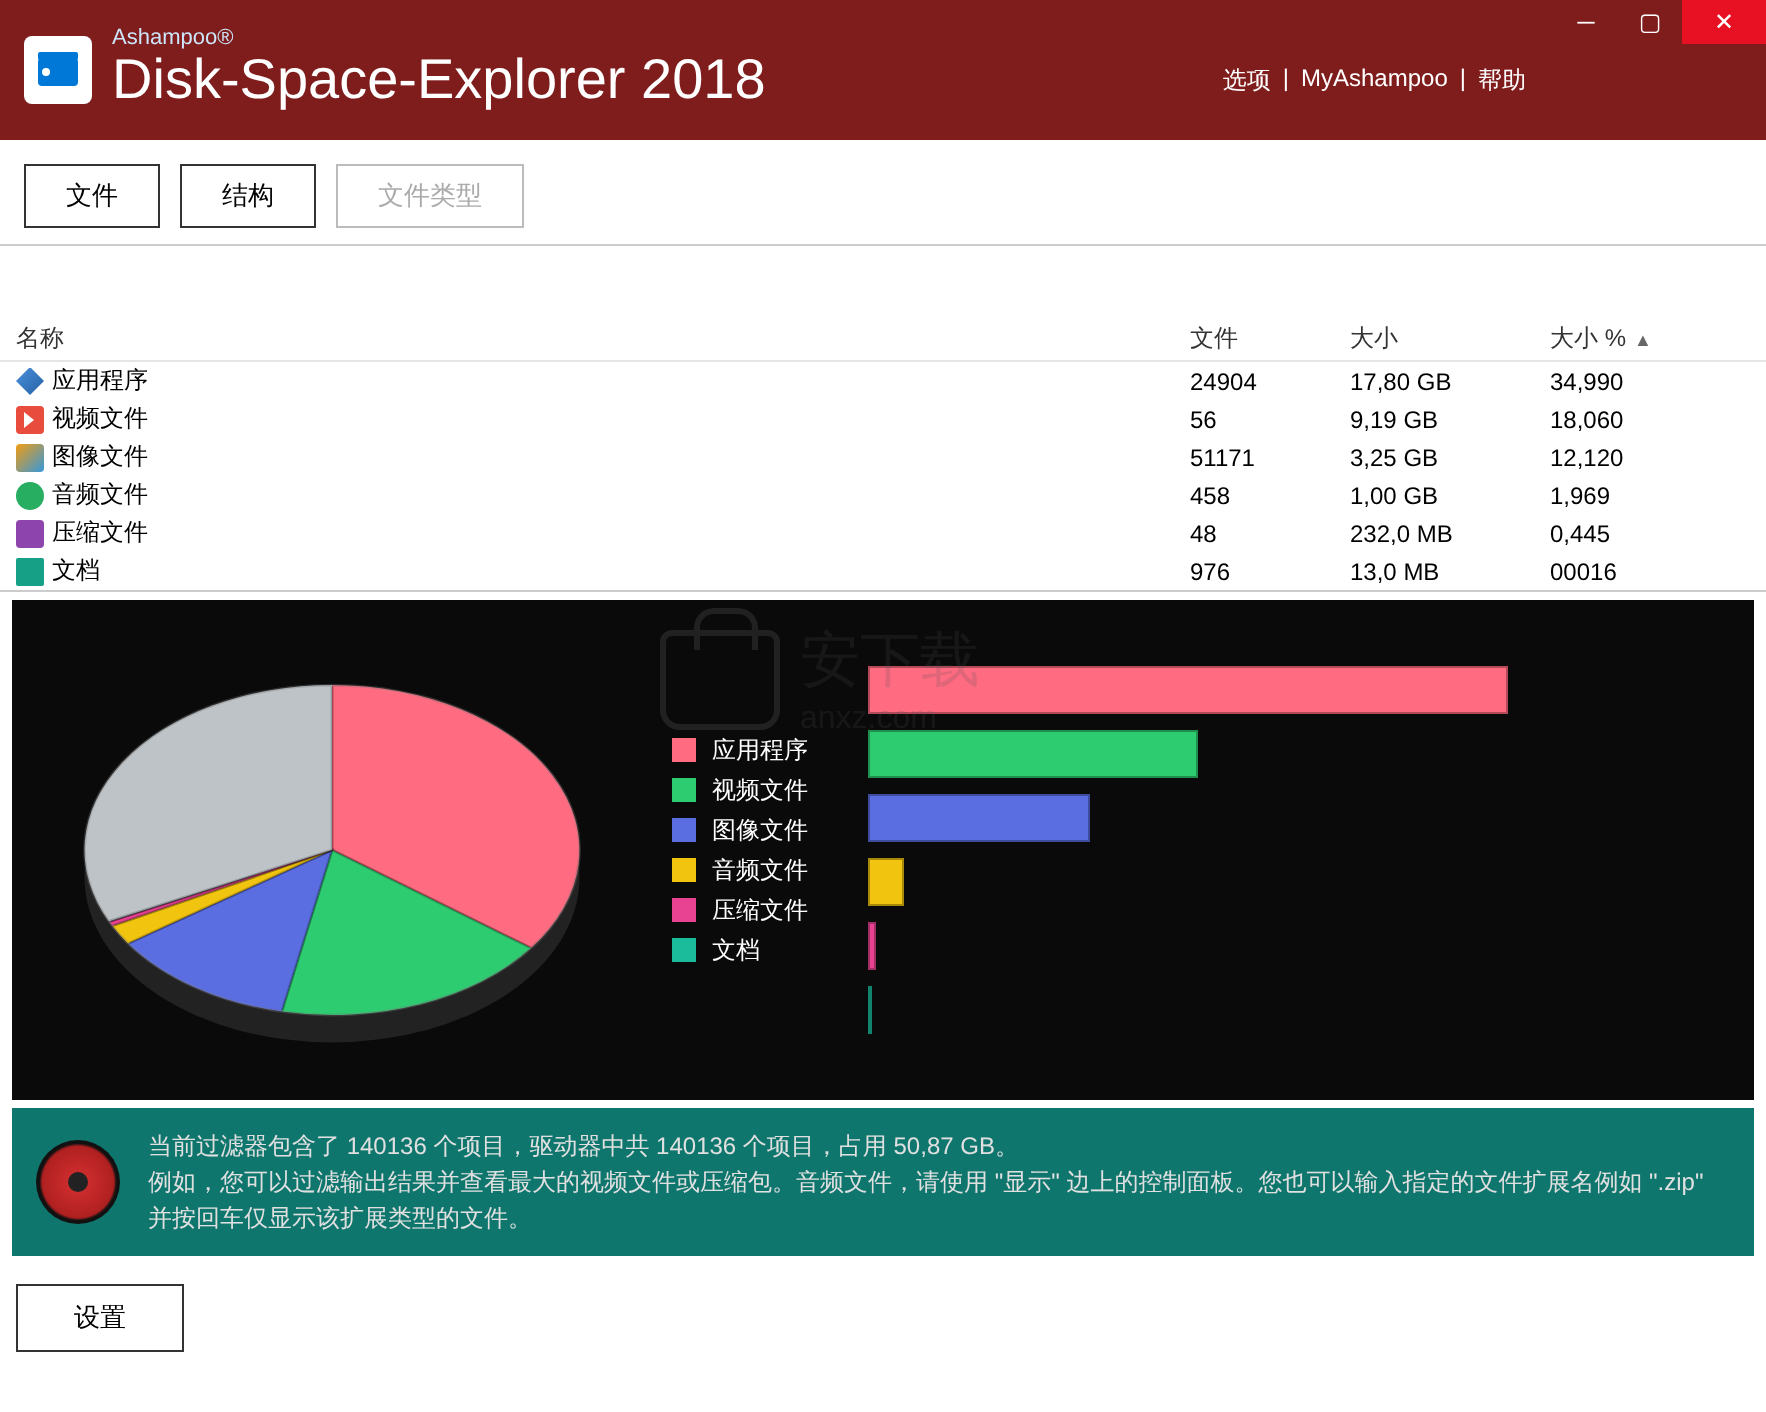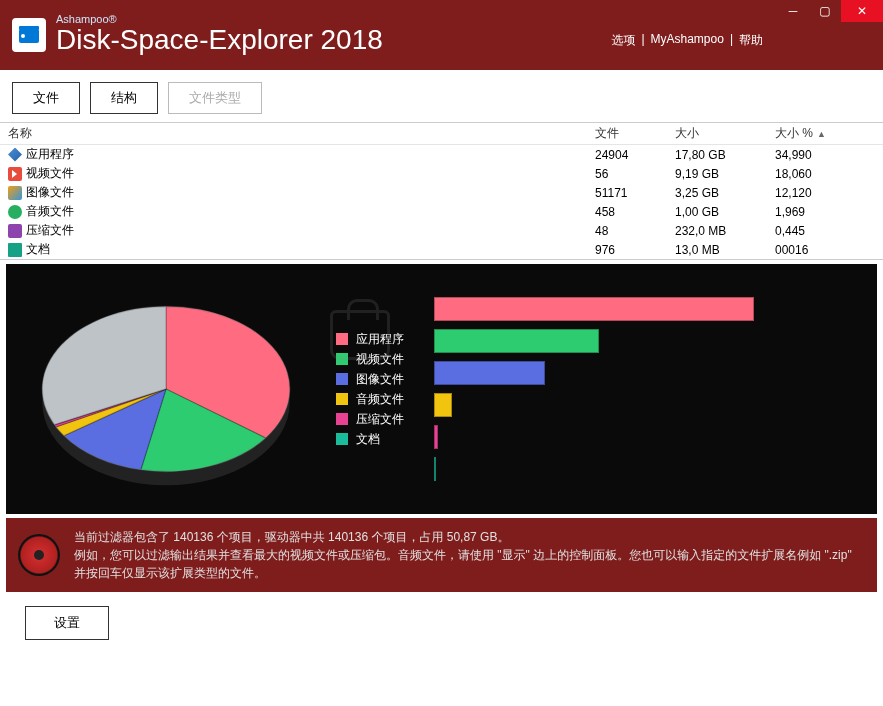--- a/index.html
+++ b/index.html
@@ -16,21 +16,21 @@
 .title-links .sep { cursor: default; }
 .window-controls { position: absolute; top: 0; right: 0; display: flex; }
 .win-btn { width: 32px; height: 22px; display: flex; align-items: center; justify-content: center; font-size: 12px; color: #fff; }
 .win-btn.close { background: #e81123; width: 42px; }
 
 .tab-row { padding: 12px 12px 8px; display: flex; gap: 10px; }
 .tab-btn { border: 1px solid #333; background: #fff; padding: 6px 20px; font-size: 13px; cursor: pointer; }
 .tab-btn.disabled { border-color: #bbb; color: #aaa; }
 
 .table-wrap { border-top: 1px solid #ccc; border-bottom: 1px solid #ccc; }
-.table-header { display: flex; font-size: 12px; padding: 2px 8px; border-bottom: 1px solid #e5e5e5; color: #333; }
+.table-header { display: flex; font-size: 12px; padding: 2px 8px; border-bottom: 1px solid #e5e5e5; color: #333; margin-top: 36px; }
 .col-name { flex: 1; }
 .col-files { width: 80px; }
 .col-size { width: 100px; }
 .col-pct { width: 100px; display: flex; align-items: center; gap: 4px; }
 .sort-arrow { font-size: 9px; color: #666; }
 
 .table-body { font-size: 12px; }
 .t-row { display: flex; padding: 1px 8px; align-items: center; }
 .t-row .col-name { display: flex; align-items: center; gap: 4px; }
 .file-icon { width: 14px; height: 14px; display: inline-block; }
@@ -47,26 +47,26 @@
 .legend { font-size: 12px; }
 .legend-item { display: flex; align-items: center; gap: 8px; margin: 3px 0; }
 .legend-sw { width: 12px; height: 12px; }
 .bars-wrap { flex: 1; display: flex; flex-direction: column; gap: 8px; justify-content: center; max-width: 320px; }
 .bar { height: 24px; border: 1px solid rgba(0,0,0,0.3); }
 
 .watermark { position: absolute; top: 310px; left: 330px; opacity: 0.18; pointer-events: none; color: #555; font-size: 26px; display: flex; align-items: center; gap: 10px; }
 .watermark .bag { width: 60px; height: 50px; border: 3px solid #888; border-radius: 6px 6px 10px 10px; position: relative; }
 .watermark .bag::before { content: ""; position: absolute; top: -14px; left: 14px; width: 26px; height: 18px; border: 3px solid #888; border-bottom: none; border-radius: 10px 10px 0 0; }
 
-.info-panel { background: #7f1d1d; color: #e0e0e0; margin: 4px 6px; padding: 10px 12px; display: flex; gap: 14px; font-size: 12px; align-items: center; }
+.info-panel { background: #0f766e; color: #e0e0e0; margin: 4px 6px; padding: 10px 12px; display: flex; gap: 14px; font-size: 12px; align-items: center; }
 .hdd-icon { width: 42px; height: 42px; border-radius: 50%; background: radial-gradient(circle at 50% 50%, #d63031 0%, #b02020 60%, #111 65%); position: relative; flex-shrink: 0; }
 .hdd-icon::after { content: ""; position: absolute; width: 10px; height: 10px; background: #222; border-radius: 50%; top: 16px; left: 16px; }
 .info-text { line-height: 1.5; }
 
-.bottom-btns { padding: 10px 25px; display: flex; gap: 10px; }
+.bottom-btns { padding: 10px 8px; display: flex; gap: 10px; }
 .bottom-btn { border: 1px solid #333; background: #fff; padding: 7px 28px; font-size: 13px; cursor: pointer; }
 </style>
 </head>
 <body>
 
 <div class="titlebar">
   <div class="app-logo">
     <svg viewBox="0 0 24 24">
         <rect x="2" y="6" width="20" height="14" rx="2" fill="#0078d7"></rect>
         <rect x="2" y="3" width="20" height="4" rx="1" fill="#0078d7"></rect>
@@ -224,13 +224,17 @@
     <div>例如，您可以过滤输出结果并查看最大的视频文件或压缩包。音频文件，请使用 "显示" 边上的控制面板。您也可以输入指定的文件扩展名例如 ".zip" 并按回车仅显示该扩展类型的文件。</div>
   </div>
 </div>
 
 <div class="bottom-btns">
   <button class="bottom-btn">设置</button>
 </div>
 
 <div class="watermark">
   <div class="bag"></div>
+  <div>
+    <div style="font-size:30px;">安下载</div>
+    <div style="font-size:16px;">anxz.com</div>
+  </div>
 </div>
 
 </body></html>

